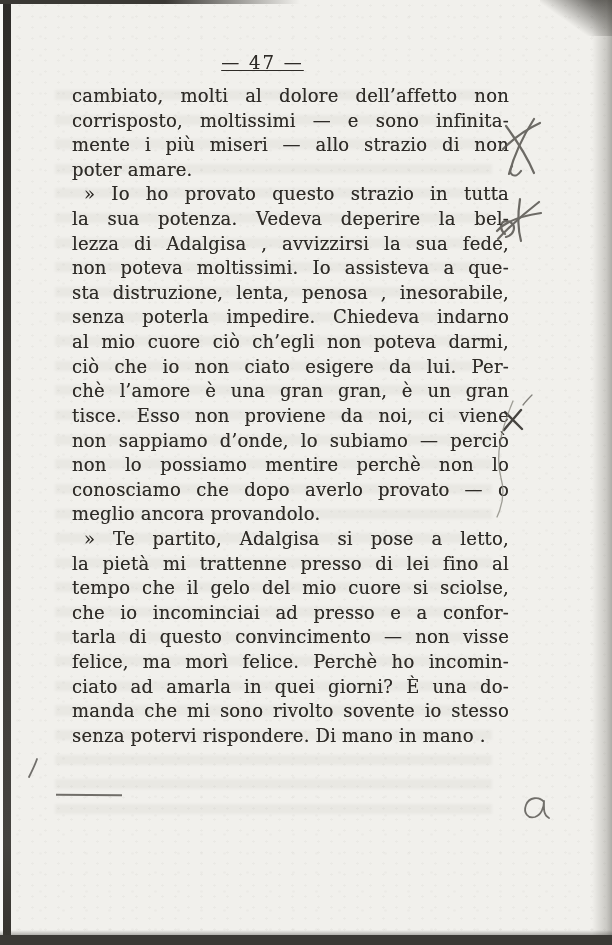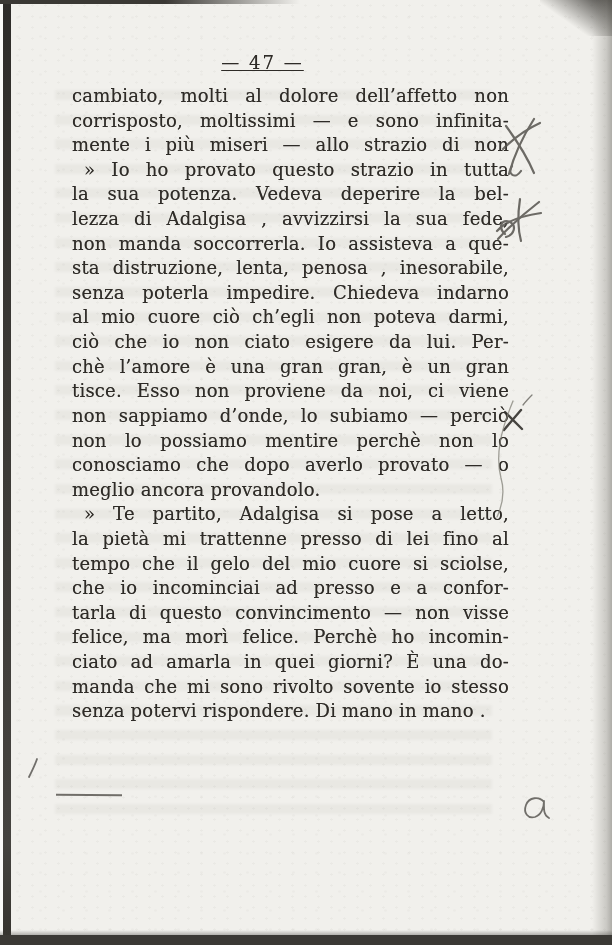--- a/index.html
+++ b/index.html
@@ -66,24 +66,25 @@
 
 <div class="page">
   <div class="bleed"></div>
 
   <div class="page-number">— 47 —</div>
 
   <div class="text-block">
       <div class="line j">cambiato, molti al dolore dell’affetto non</div>
       <div class="line j">corrisposto, moltissimi — e sono infinita-</div>
       <div class="line j">mente i più miseri — allo strazio di non</div>
+      <div class="line">poter amare.</div>
       <div class="line j ind">» Io ho provato questo strazio in tutta</div>
       <div class="line j">la sua potenza. Vedeva deperire la bel-</div>
       <div class="line j">lezza di Adalgisa , avvizzirsi la sua fede,</div>
-      <div class="line j">non manda soccorrerla. Io assisteva a que-</div>
+      <div class="line j">non poteva moltissimi. Io assisteva a que-</div>
       <div class="line j">sta distruzione, lenta, penosa , inesorabile,</div>
       <div class="line j">senza poterla impedire. Chiedeva indarno</div>
       <div class="line j">al mio cuore ciò ch’egli non poteva darmi,</div>
       <div class="line j">ciò che io non ciato esigere da lui. Per-</div>
       <div class="line j">chè l’amore è una gran gran, è un gran</div>
       <div class="line j">tisce. Esso non proviene da noi, ci viene</div>
       <div class="line j">non sappiamo d’onde, lo subiamo — perciò</div>
       <div class="line j">non lo possiamo mentire perchè non lo</div>
       <div class="line j">conosciamo che dopo averlo provato — o</div>
       <div class="line">meglio ancora provandolo.</div>

